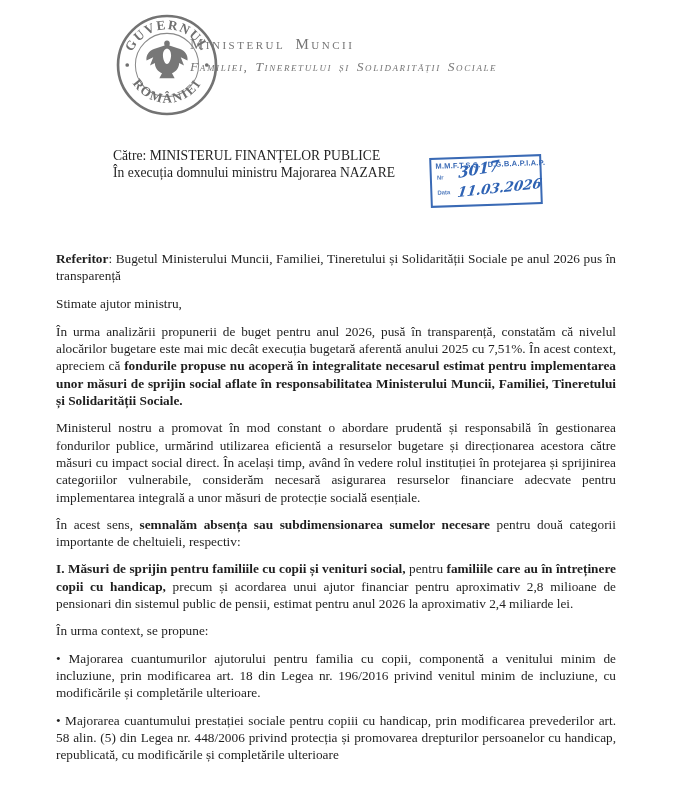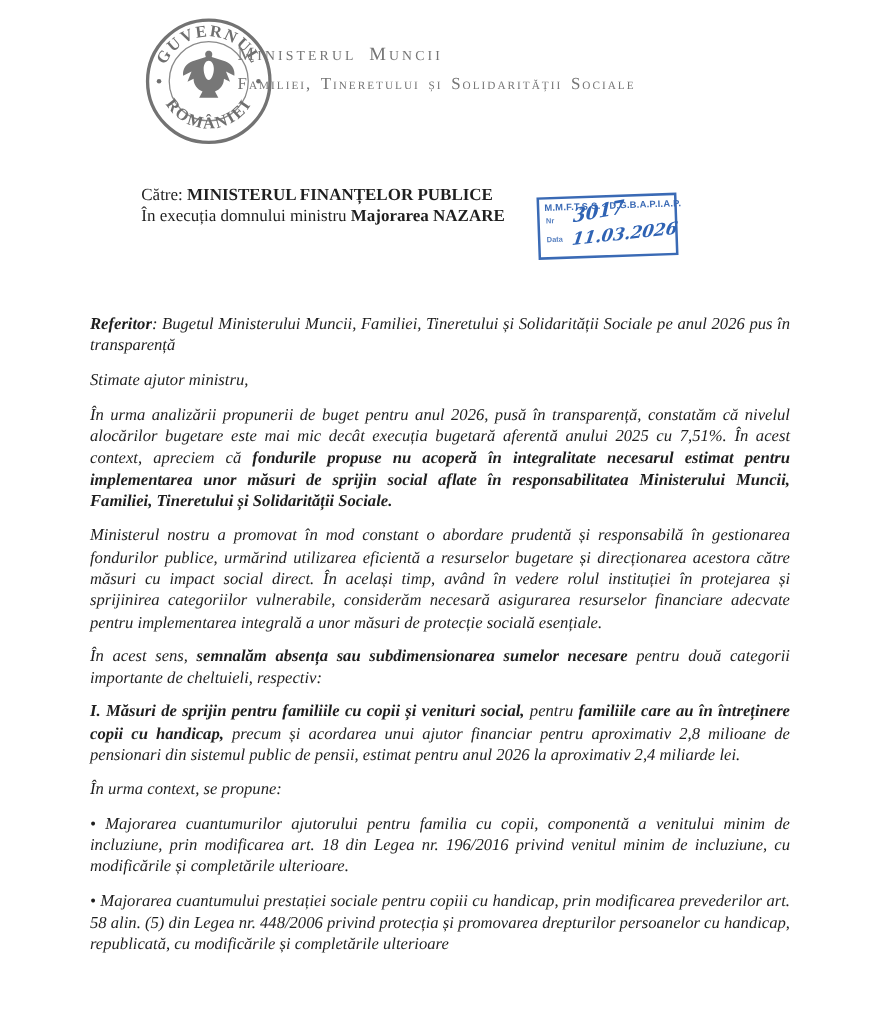--- a/index.html
+++ b/index.html
@@ -22,29 +22,29 @@
     position:absolute; left:190px; top:36px; width:380px;
     color:#757575;
     font-variant:small-caps;
     -webkit-user-select:none;
   }
   .ministry-line1 {
     font-size:15px; letter-spacing:2.5px; word-spacing:4px;
   }
   .ministry-line2 {
     margin-top:6px;
-    font-size:13.5px; letter-spacing:1.6px; word-spacing:2px;
+    font-size:13.5px; letter-spacing:1.6px; word-spacing:2px;font-style:italic;
   }
 
   
   .recipient {
     position:absolute; left:113px; top:147px;
     font-size:13.6px; line-height:17px;
   }
-  .recipient b { font-weight:bold; }
+  .recipient b { font-weight:normal; }
 
   
   .stamp {
     position:absolute; left:430px; top:156px;
     width:112px; height:50px;
     border:2px solid #3a6ab5;
     transform:rotate(-2deg);
     color:#3a6ab5;
     padding:2px 3px 0 4px;
   }
@@ -67,24 +67,23 @@
     font-style:italic; font-weight:bold;
     color:#2f63b4;
     transform-origin:left bottom;
     white-space:nowrap;
   }
   .hand-nr   { left:22px; top:-6px; font-size:15px; transform:rotate(-8deg) skewX(-12deg); }
   .hand-date { left:20px; top:-1px; font-size:13.5px; transform:rotate(-4deg) skewX(-14deg); }
 
   
   .letter-body {
-    position:absolute; left:72px; top:250px; width:560px;
+    position:absolute; left:56px; top:250px; width:560px;
     font-size:13.3px; line-height:17.3px;
     text-align:justify;
-    font-style:italic;
   }
   .letter-body p { margin:0 0 10px 0; }
   .letter-body p.salutation { margin-bottom:11px; }
   .letter-body b { font-weight:bold; }
 </style>
 </head>
 <body>
 
 <div class="page">
 

